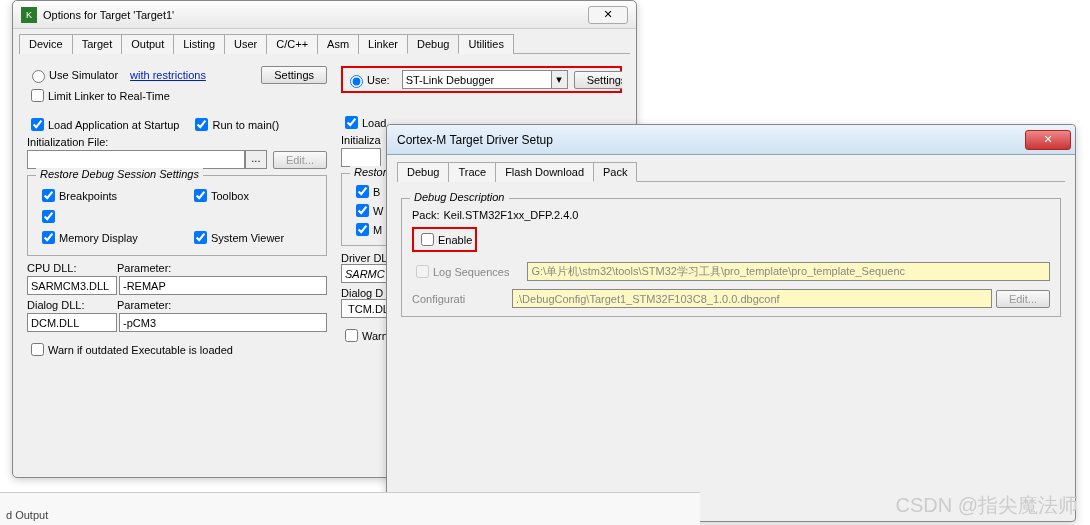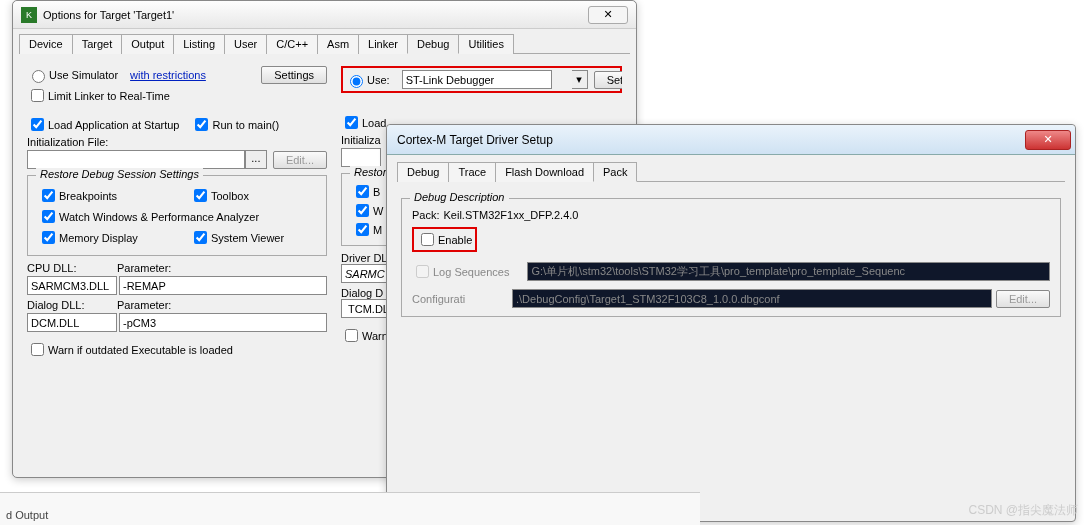--- a/index.html
+++ b/index.html
@@ -10,40 +10,40 @@
 .titlebar .icon { width: 16px; height: 16px; background: #2a7a2a; margin-right: 6px; display:inline-flex;align-items:center;justify-content:center;color:#fff;font-size:9px;}
 .titlebar .tt { flex: 1; }
 .close-sm { width: 40px; height: 18px; border: 1px solid #aaa; border-radius: 3px; background:#f5f5f5; display:flex;align-items:center;justify-content:center; }
 .tabs { display: flex; margin: 4px 6px 0 6px; border-bottom: 1px solid #aaa; }
 .tab { padding: 3px 9px; border: 1px solid #aaa; border-bottom: none; background: #f4f4f4; margin-right: -1px; cursor: pointer; position: relative; top: 1px; }
 .tab.active { background: #f0f0f0; border-bottom: 1px solid #f0f0f0; z-index: 2; }
 .body { padding: 10px 14px; }
 .row { display: flex; align-items: center; margin: 2px 0; }
 .col { flex: 1; }
 input[type=text] { border: 1px solid #888; background: #fff; height: 19px; padding: 1px 3px; }
-input[type=text]:disabled { background: #0f172a; color:#888;}
+input[type=text]:disabled { background: #fef9c3; color:#888;}
 .btn { border: 1px solid #888; background: linear-gradient(#fafafa,#e0e0e0); padding: 2px 12px; cursor: pointer; border-radius: 2px; }
 .btn:disabled { color: #999; }
 .gbx { border: 1px solid #aaa; margin: 6px 0; padding: 8px 10px 6px 10px; position: relative; }
 .gbx > .lg { position: absolute; top: -8px; left: 8px; background: #f0f0f0; padding: 0 4px; font-style: italic; }
 label.ck { display: inline-flex; align-items: center; margin-right: 12px; white-space: nowrap; }
 label.ck input { margin-right: 4px; }
 .link { color: #0020c0; text-decoration: underline; cursor: pointer; }
 .twocol { display: flex; gap: 14px; }
 .red { border: 2px solid #e00000 !important; }
-.select { display:flex;gap:20px; }
+.select { display:flex; }
 .select input { flex:1; }
 .select .dd { width:16px; height:19px; border:1px solid #888; border-left:none; background:#eee; display:flex;align-items:center;justify-content:center; }
 
 .win2 { left: 386px; top: 124px; width: 690px; height: 398px; border-radius: 4px; }
 .titlebar2 { height: 30px; background: linear-gradient(#eaf3fb,#cfe2f3); border-bottom:1px solid #8aa; display:flex;align-items:center;padding:0 0 0 10px; border-radius:4px 4px 0 0;}
 .titlebar2 .tt { flex:1; font-size: 12px; }
 .xbtn { width: 46px; height: 20px; background: linear-gradient(#e88,#c33); border:1px solid #a22; border-radius:3px; color:#fff; display:flex;align-items:center;justify-content:center; margin-right:4px;}
 .mono { font-family: "SimSun", "Courier New", monospace; font-size: 12px; }
-.watermark { position:absolute; right:12px; bottom:6px; color:#ccc; font-size:12px; }
+.watermark { position:absolute; right:12px; bottom:6px; color:#ccc; font-size:20px; }
 .bottombar { position:absolute; left:0; bottom:0; width:700px; height:31px; border-top:1px solid #ccc; background:#f8f8f8; padding:16px 6px; color:#444;}
 .dlgbtns { position:absolute; bottom:8px; left:0; width:100%; display:flex; justify-content:flex-end; gap:18px; }
 .dlgbtns .btn { width:90px; text-align:center; }
 .dotbtn { width:22px; height:19px; border:1px solid #888; background:#eee; text-align:center; line-height:15px; cursor:pointer;}
 </style>
 </head>
 <body>
 
 <div class="win win1">
   <div class="titlebar">
@@ -107,21 +107,20 @@
                 <span>Breakpoints</span>
               </label>
             <label class="ck">
                 <input type="checkbox" checked="" style="">
                 <span>Toolbox</span>
               </label>
           </div>
           <div class="row">
               <label class="ck">
                 <input type="checkbox" checked="" style="">
-                <span>Watch Windows &amp; Performance Analyzer</span>
               </label>
             </div>
           <div class="row">
             <label class="ck" style="width:140px">
                 <input type="checkbox" checked="" style="">
                 <span>Memory Display</span>
               </label>
             <label class="ck">
                 <input type="checkbox" checked="" style="">
                 <span>System Viewer</span>

